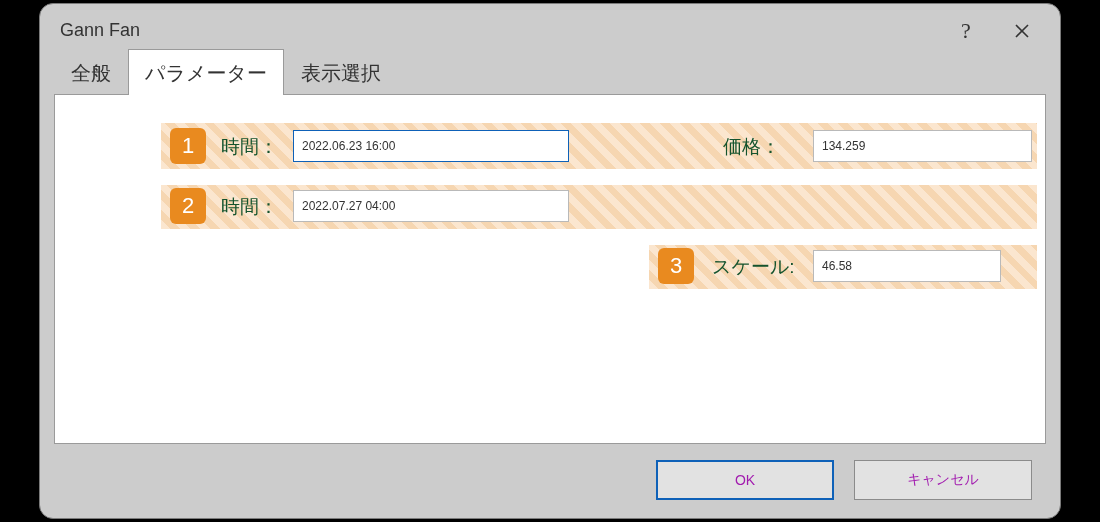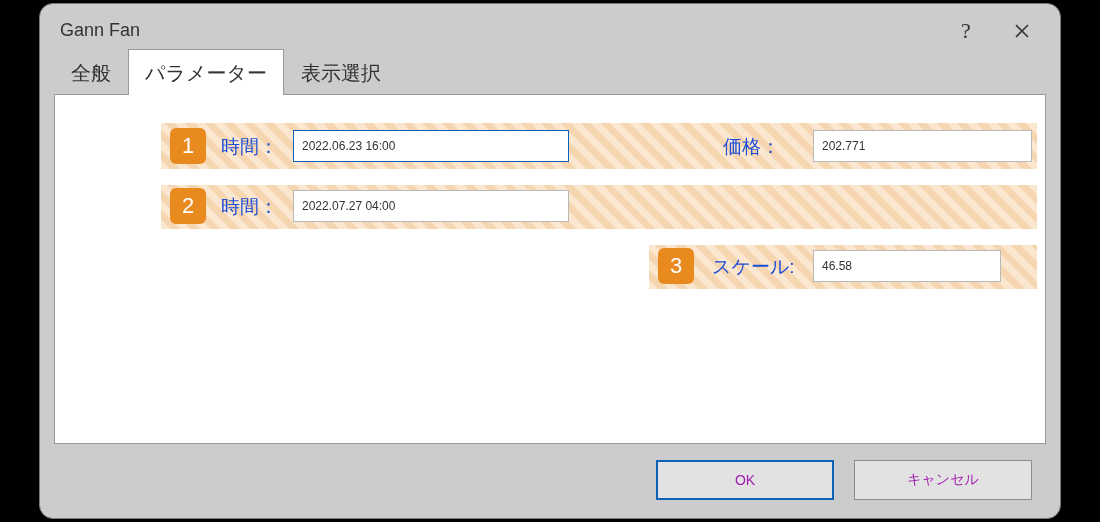--- a/index.html
+++ b/index.html
@@ -90,21 +90,21 @@
       border-radius: 6px;
       display: flex; align-items: center; justify-content: center;
     }
     .b1 { left: 115px; top: 33px; }
     .b2 { left: 115px; top: 93px; }
     .b3 { left: 603px; top: 153px; }
     
     .lbl {
       position: absolute;
       font-size: 19px;
-      color: #1d4ed8;
+      color: #14532d;
     }
     .l-t1 { left: 166px; top: 39px; }
     .l-t2 { left: 166px; top: 99px; }
     .l-p  { left: 668px; top: 39px; }
     .l-s  { left: 657px; top: 159px; }
     
     .inp {
       position: absolute;
       height: 32px;
       border: 1px solid #b9b9b9;
@@ -166,21 +166,21 @@
       <div class="badge b2">2</div>
       <div class="badge b3">3</div>
 
       <span class="lbl l-t1">時間：</span>
       <span class="lbl l-t2">時間：</span>
       <span class="lbl l-p">価格：</span>
       <span class="lbl l-s">スケール:</span>
 
       <div class="inp i-t1">2022.06.23 16:00</div>
       <div class="inp i-t2">2022.07.27 04:00</div>
-      <div class="inp i-p">202.771</div>
+      <div class="inp i-p">134.259</div>
       <div class="inp i-s">46.58</div>
     </div>
   </div>
 
   <div class="buttons">
     <div class="btn primary">OK</div>
     <div class="btn">キャンセル</div>
   </div>
 </div>
 

